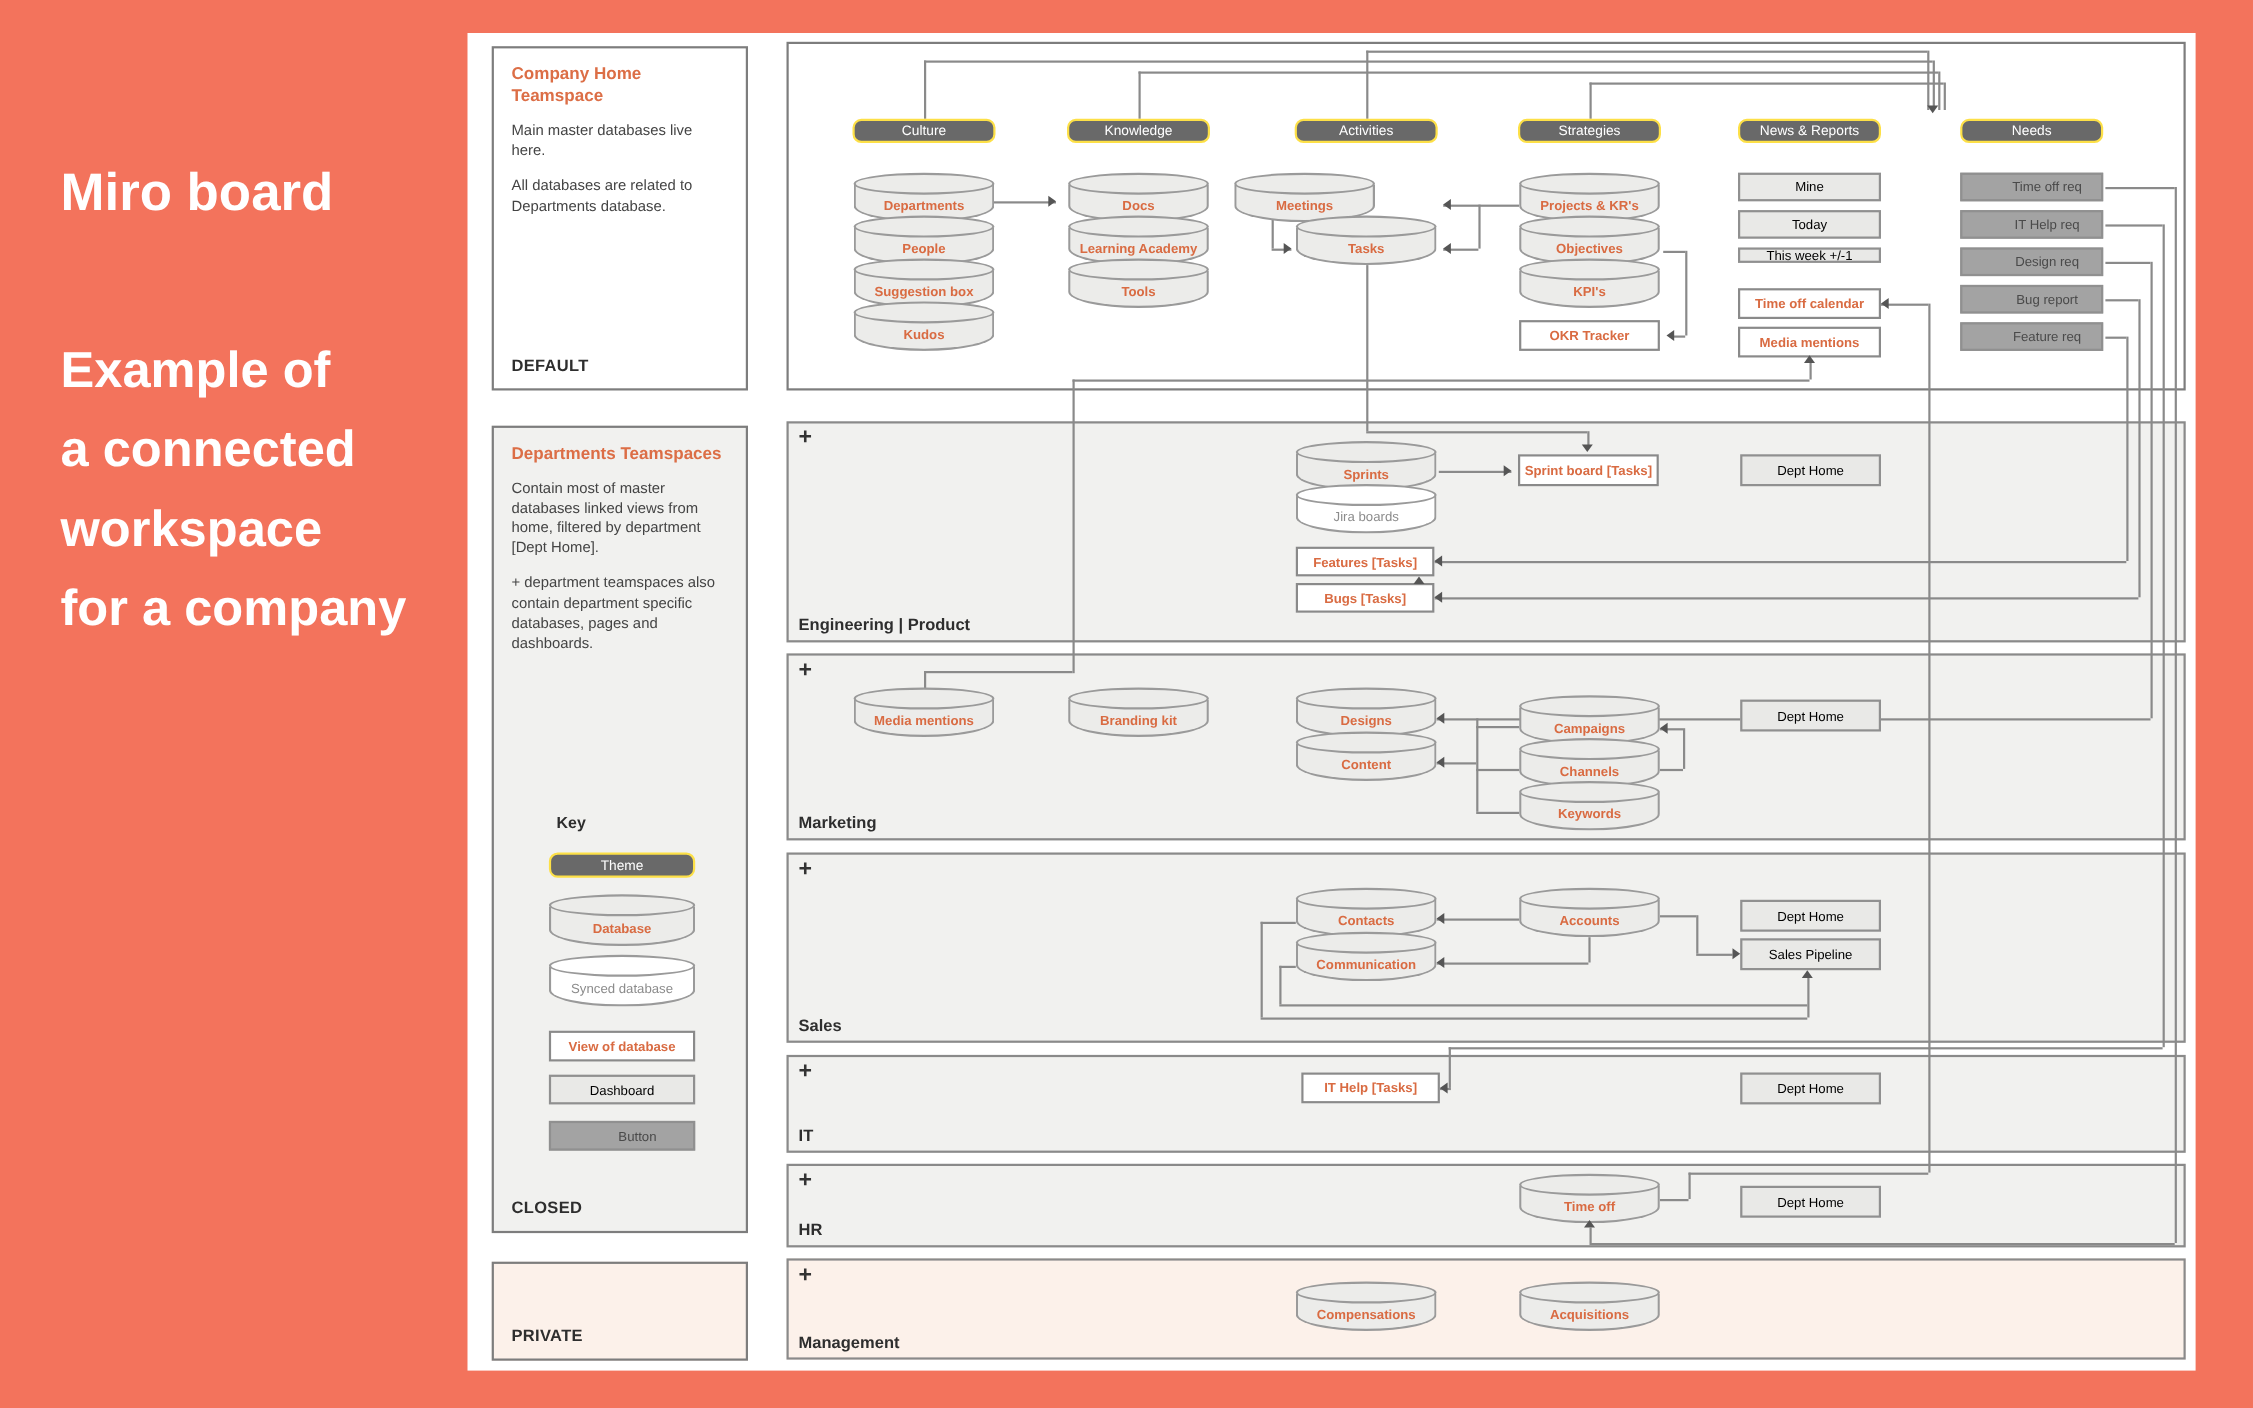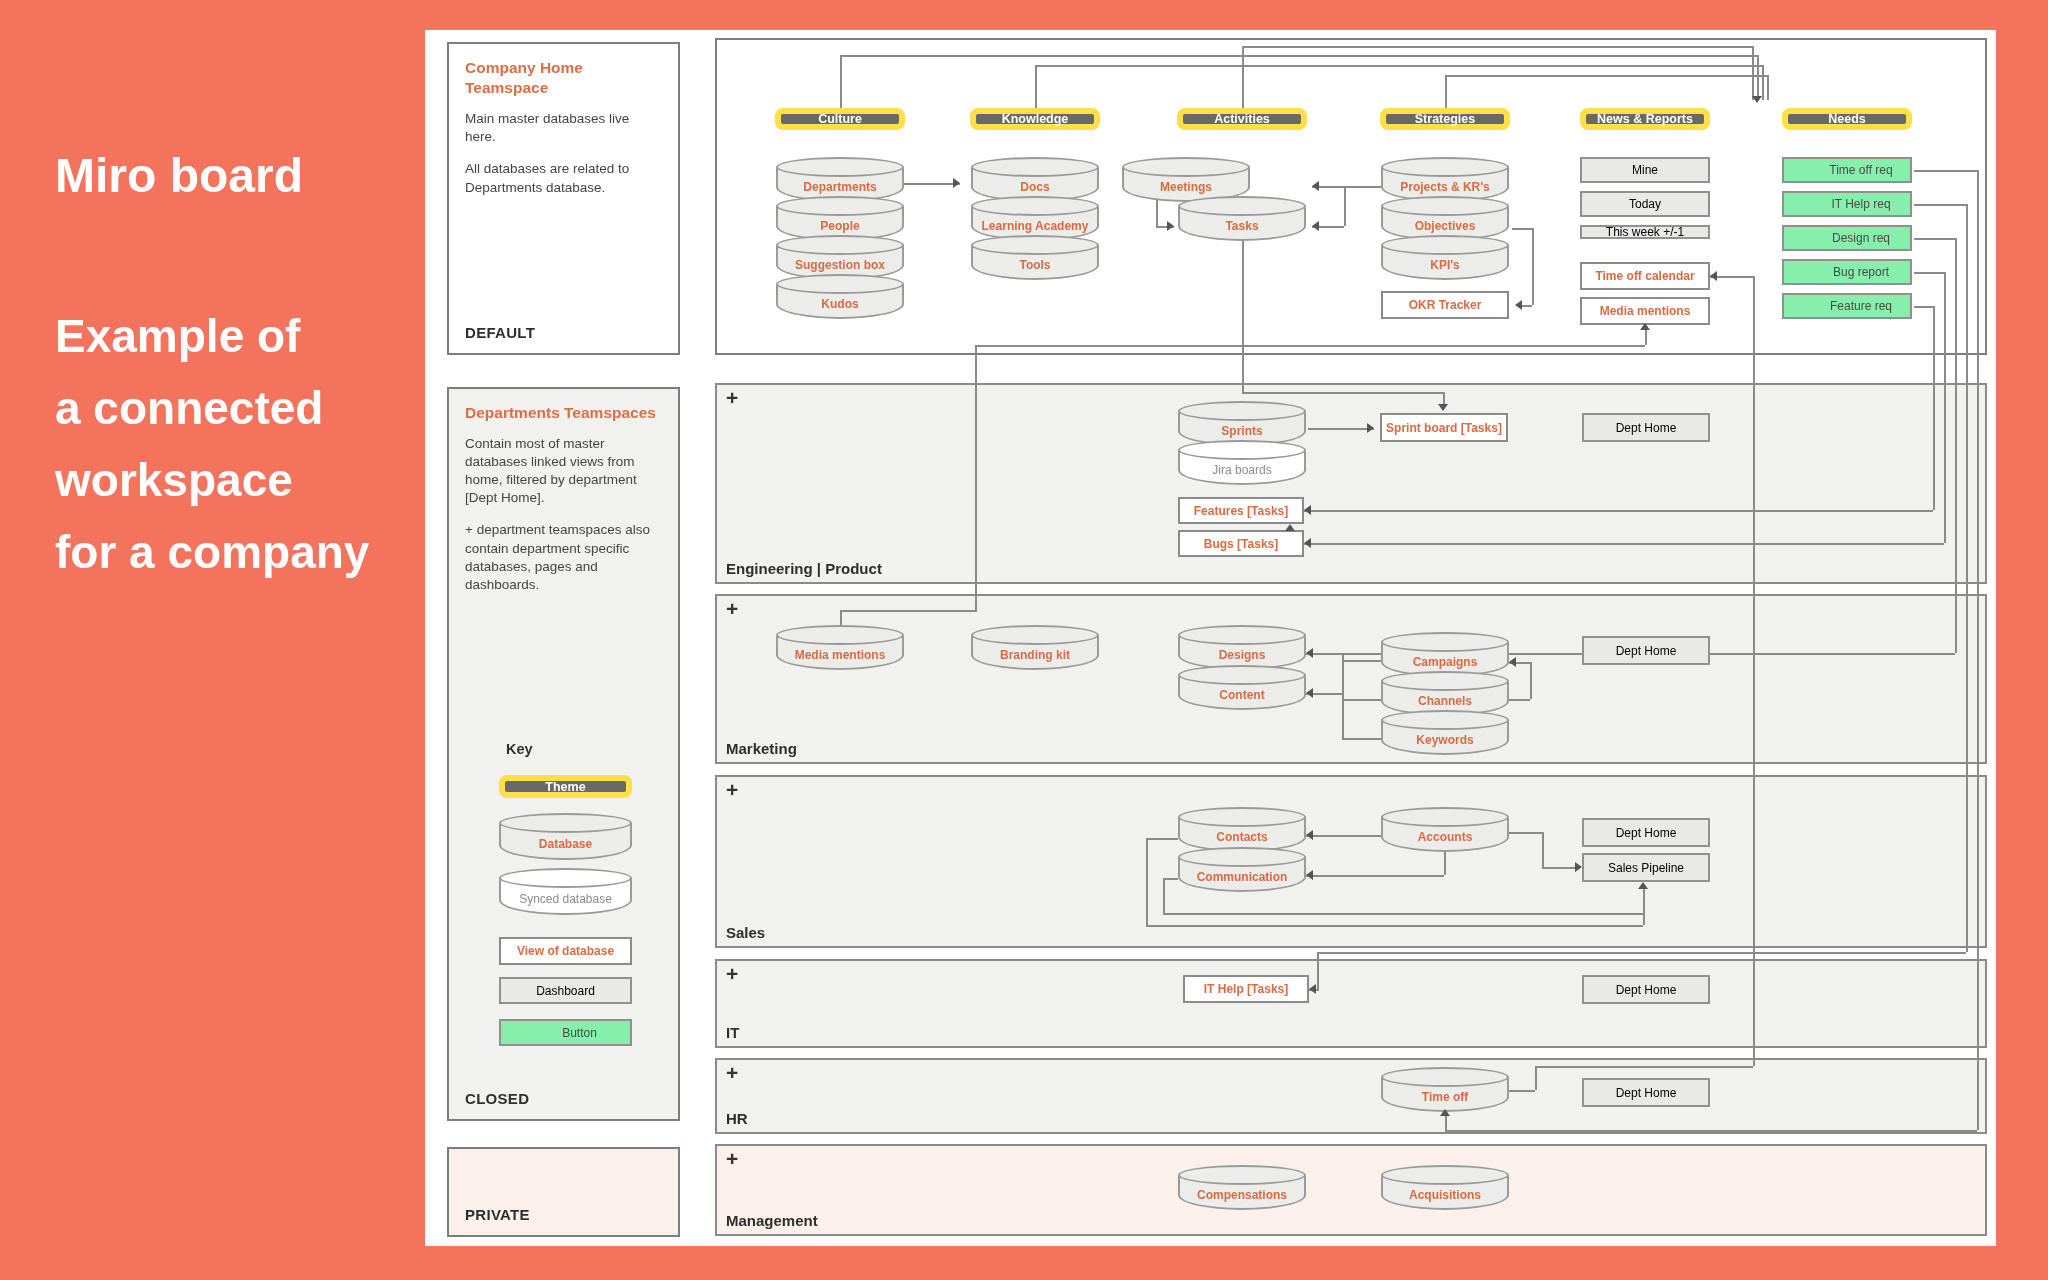--- a/index.html
+++ b/index.html
@@ -21,27 +21,27 @@
   .panel-body p{font-size:13.5px;color:#444;line-height:1.34;margin:0 0 14px 0;}
   .panel-footer{position:absolute;left:16px;bottom:12px;font-size:15px;font-weight:bold;color:#2e2e2e;letter-spacing:.3px;}
 
   
   .section{position:absolute;border:2px solid #8a8a8a;background:#f1f1ef;box-sizing:border-box;}
   .section.pink{background:#fcf1ea;}
   .sec-plus{position:absolute;left:9px;top:1px;font-size:21px;font-weight:bold;color:#333;}
   .sec-label{position:absolute;left:9px;bottom:5px;font-size:15px;font-weight:bold;color:#2e2e2e;}
 
   
-  .pill{position:absolute;background:#696969;border:6px solid #fde047;border-radius:8px;color:#fff;
-        font-size:12.5px;font-weight:bold;display:flex;align-items:center;justify-content:center;z-index:2;box-sizing:border-box;}
+  .pill{position:absolute;background:#696969;border:2px solid #fde047;border-radius:8px;color:#fff;
+        font-size:12.5px;font-weight:normal;display:flex;align-items:center;justify-content:center;z-index:2;box-sizing:border-box;}
   .view{position:absolute;background:#fff;border:2px solid #8a8a8a;color:#D96B42;font-weight:bold;font-size:12px;
         display:flex;align-items:center;justify-content:center;z-index:2;box-sizing:border-box;}
   .dash{position:absolute;background:#e9e9e7;border:2px solid #909090;color:#000000;font-size:12px;
         display:flex;align-items:center;justify-content:center;z-index:2;box-sizing:border-box;}
-  .btnx{position:absolute;background:#86efac;border:2px solid #909090;color:#4a4a4a;font-size:12px;
+  .btnx{position:absolute;background:#a3a3a3;border:2px solid #909090;color:#4a4a4a;font-size:12px;
         display:flex;align-items:center;justify-content:center;z-index:2;box-sizing:border-box;padding-left:28px;}
   .db{position:absolute;width:128px;height:34px;background:#ececea;border:2px solid #9a9a9a;border-top:none;
       border-radius:0 0 64px 64px / 0 0 15px 15px;display:flex;align-items:center;justify-content:center;z-index:2;box-sizing:border-box;}
   .db::before{content:"";position:absolute;left:-2px;right:-2px;top:-11px;height:20px;background:#ececea;
       border:2px solid #9a9a9a;border-radius:50%;box-sizing:border-box;}
   .db>span{position:relative;z-index:1;font-size:12px;font-weight:bold;color:#D96B42;padding-top:5px;text-align:center;}
   .db.synced{background:#fff;} .db.synced::before{background:#fff;}
   .db.synced>span{color:#8b8b8b;font-weight:normal;}
 
   

